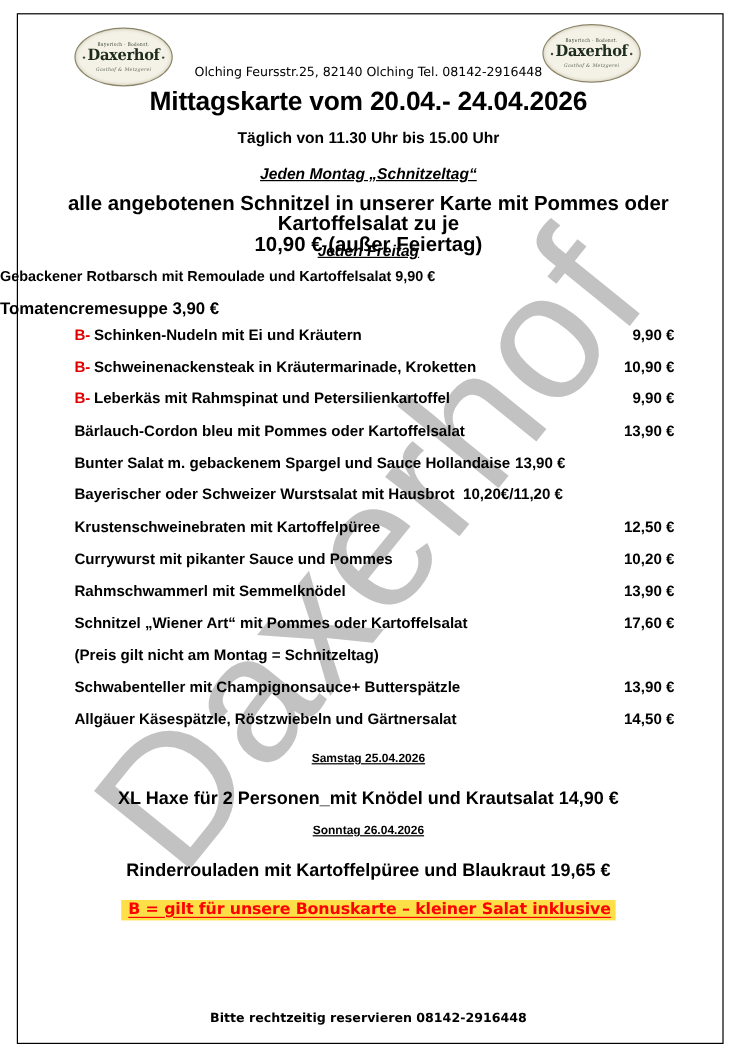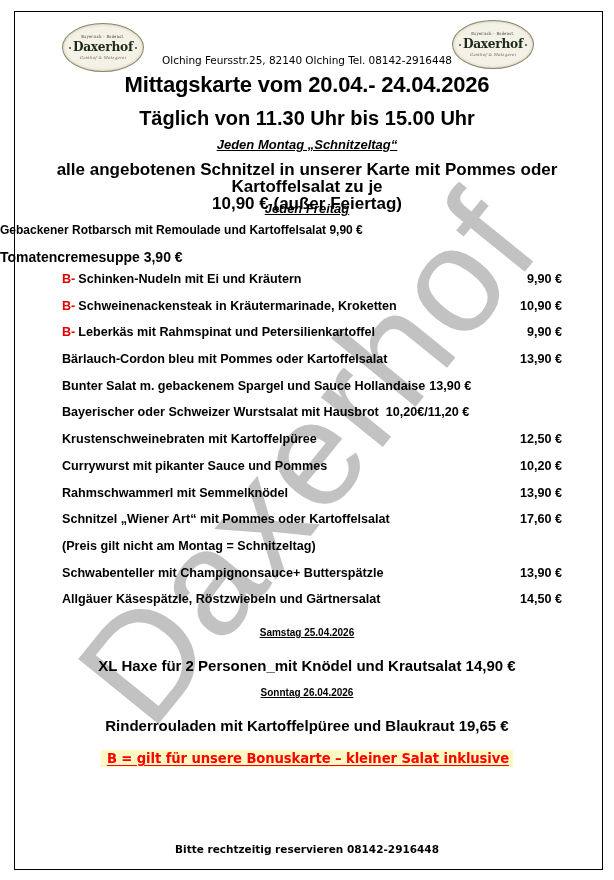--- a/index.html
+++ b/index.html
@@ -144,21 +144,21 @@
     font-weight: bold;
     font-size: 22px;
     letter-spacing: -0.2px;
   }
   .subtitle {
     position: absolute;
     left: 0; right: 0;
     top: 107px;
     text-align: center;
     font-weight: bold;
-    font-size: 20px;
+    font-size: 13px;
   }
 
   .day-head {
     position: absolute;
     left: 0; right: 0;
     text-align: center;
     font-weight: bold;
     font-style: italic;
     font-size: 13px;
     text-decoration: underline;
@@ -240,21 +240,21 @@
 
   
   #bonus-legend {
     position: absolute;
     left: 0; right: 0;
     top: 749px;
     text-align: center;
   }
   #bonus-legend .bonus-inner {
     display: inline-block;
-    background: #fef9c3;
+    background: #fde047;
     color: #ff0000;
     font-family: "DejaVu Sans", sans-serif;
     font-weight: bold;
     font-size: 13.2px;
     padding: 1px 4px 1px 6px;
     text-decoration: underline;
     text-underline-offset: 2px;
     letter-spacing: -0.1px;
   }
 

